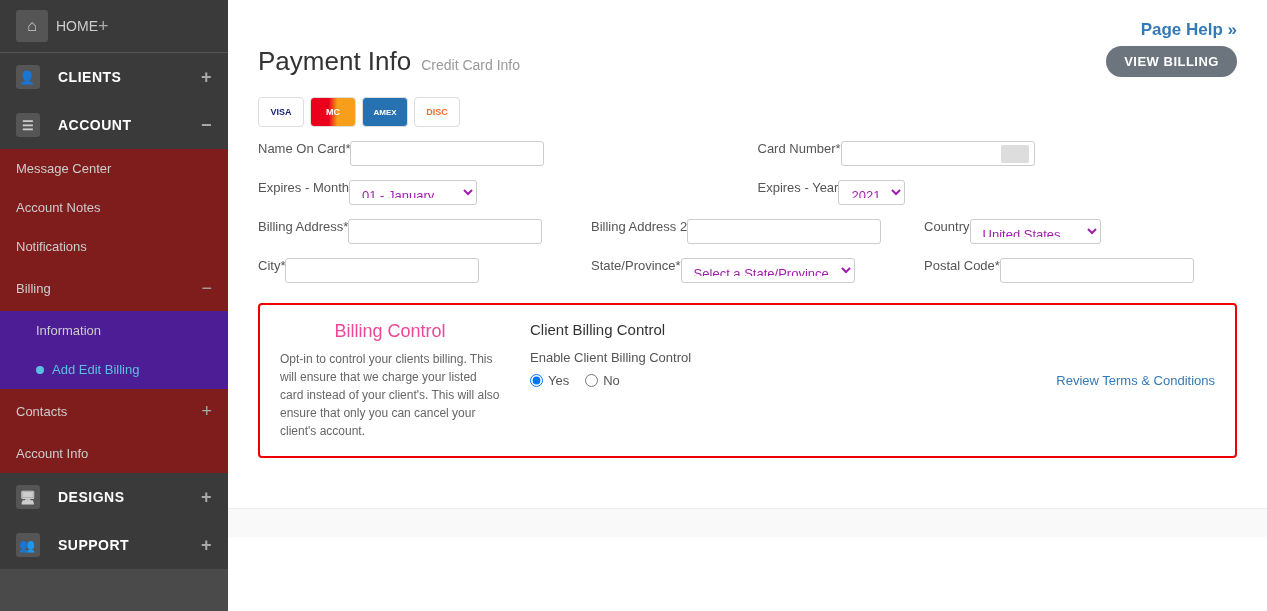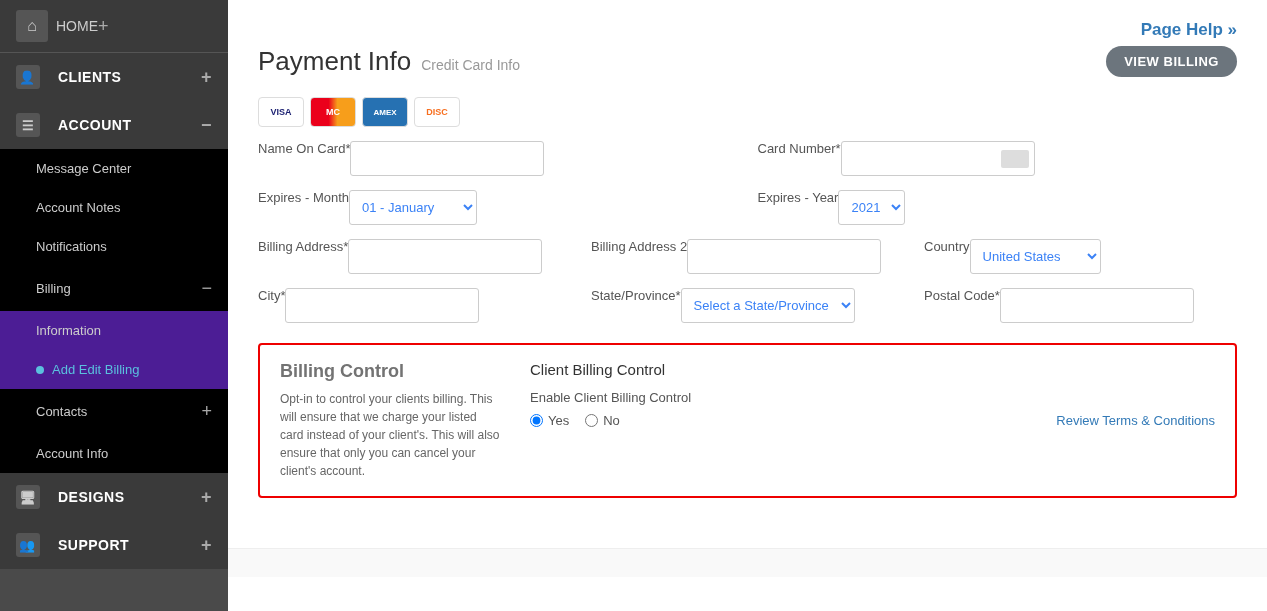--- a/index.html
+++ b/index.html
@@ -26,22 +26,22 @@
       font-size: 13px;
     }
     .sidebar-item.section-header {
       color: #fff;
       font-weight: bold;
       font-size: 14px;
       letter-spacing: 0.5px;
       background: #3a3a3a;
     }
     .sidebar-item.sub-item {
-      padding-left: 36px;
-      background: #000000;
+      padding-left: 16px;
+      background: #7f1d1d;
       color: #ccc;
     }
     .sidebar-item.sub-item-2 {
       padding-left: 36px;
       background: #4c1d95;
       color: #ccc;
     }
     .sidebar-item.sub-item-2.highlight {
       color: #5bc0de;
     }
@@ -194,23 +194,23 @@
     .form-group label {
       font-size: 13px;
       color: #555;
       margin-bottom: 4px;
     }
     .form-group input, .form-group select {
       border: 1px solid #ccc;
       border-radius: 3px;
       padding: 6px 8px;
       font-size: 13px;
-      color: #3b82f6;
+      color: #a21caf;
       background: #fff;
-      height: 35px;
+      height: 25px;
     }
     .card-number-wrap {
       position: relative;
       display: flex;
       align-items: center;
     }
     .card-number-wrap input {
       flex: 1;
     }
     .card-number-wrap .card-indicator {
@@ -231,23 +231,24 @@
       margin-bottom: 20px;
       padding: 16px 20px;
     }
     .billing-control-left {
       min-width: 220px;
       max-width: 220px;
       margin-right: 30px;
     }
     .billing-control-left h3 {
       font-size: 18px;
-      font-weight: bold;
-      color: #737373;
+      font-weight: normal;
+      color: #ec4899;
       margin-bottom: 8px;
+      text-align: center;
     }
     .billing-control-left p {
       font-size: 12px;
       color: #666;
       line-height: 1.5;
     }
     .billing-control-right {
       flex: 1;
     }
     .billing-control-right h4 {

